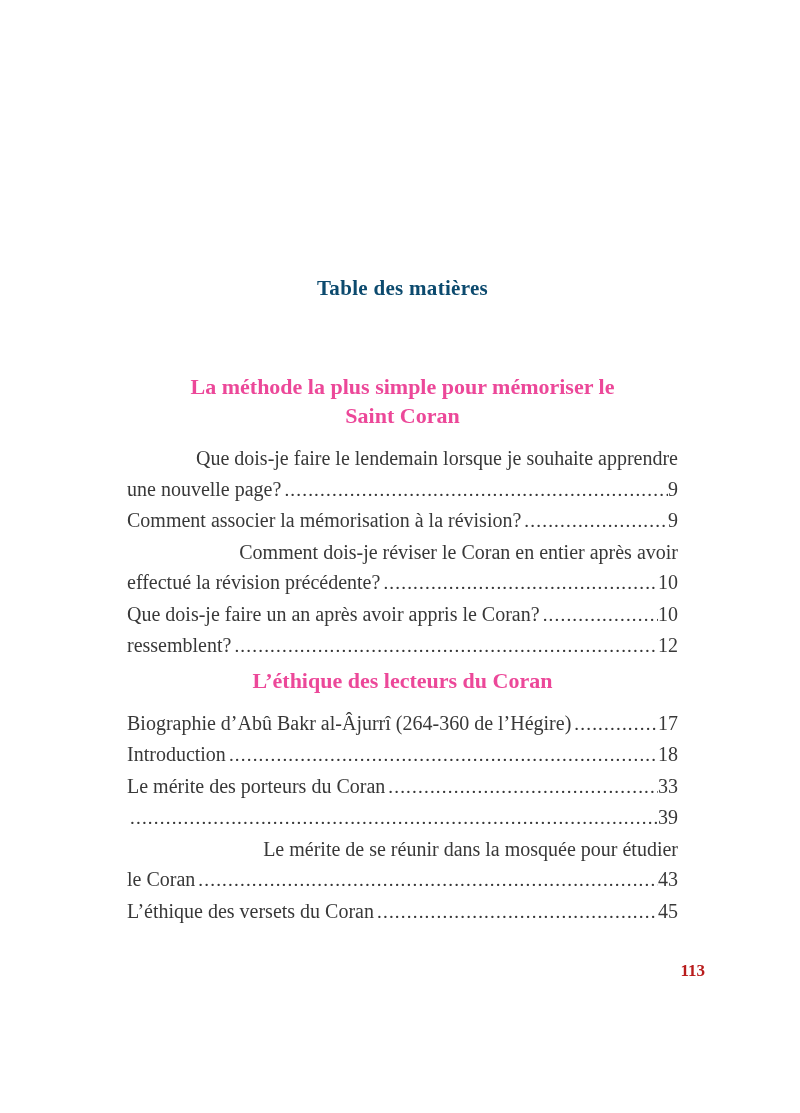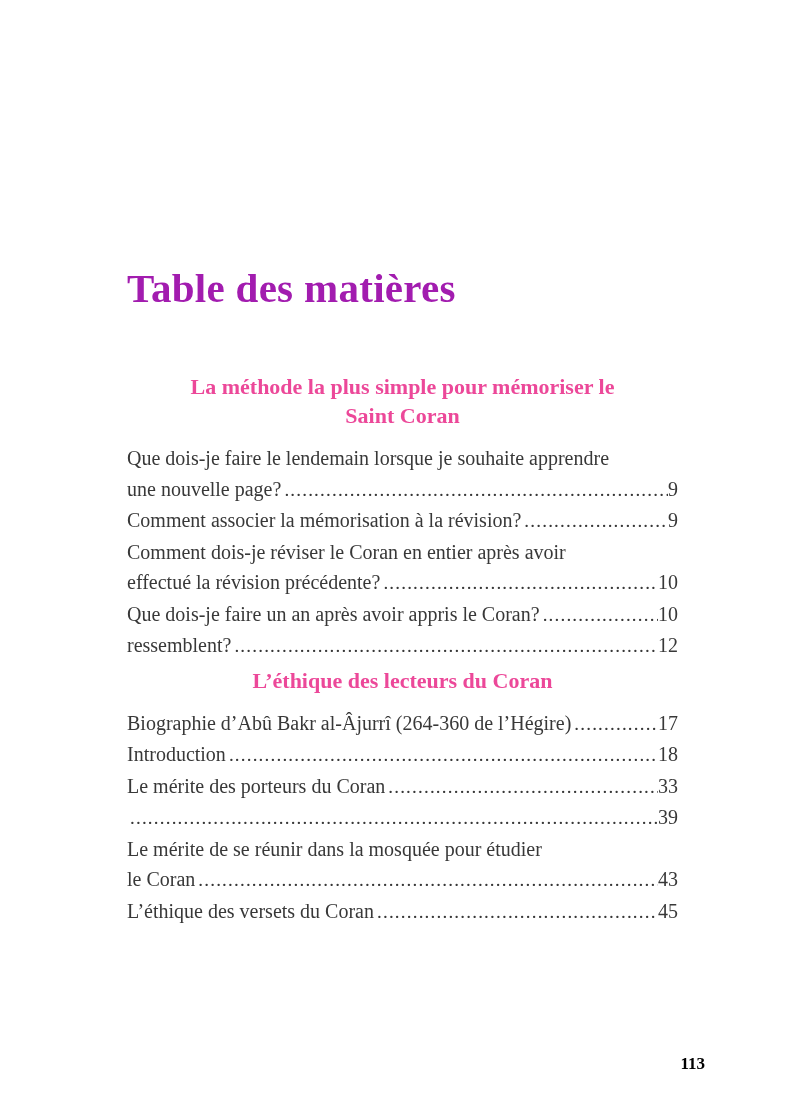--- a/index.html
+++ b/index.html
@@ -13,25 +13,25 @@
     height: 1113px;
     background: #ffffff;
     font-family: "Liberation Serif", "DejaVu Serif", serif;
     overflow: hidden;
   }
   .content {
     padding: 269px 122px 0 127px;
   }
   .doc-title {
     margin: 0;
-    text-align: left;
-    font-size: 41px;
+    text-align: center;
+    font-size: 21px;
     line-height: 38px;
     font-weight: 700;
-    color: #a21caf;
+    color: #0c4a6e;
     letter-spacing: 0.3px;
   }
   .toc-section {
     margin-top: 4px;
   }
   .toc-section:first-child {
     margin-top: 65px;
   }
   .section-heading {
     margin: 0;
@@ -46,20 +46,21 @@
     margin-top: 13px;
   }
   .entry {
     margin: 0;
   }
   .entry-line,
   .entry-last {
     font-size: 20px;
     line-height: 30.5px;
     color: #383838;
+    text-align: right;
   }
   .entry-last {
     display: flex;
     align-items: baseline;
   }
   .entry-text {
     flex: 0 0 auto;
     white-space: nowrap;
   }
   .leader {
@@ -73,26 +74,26 @@
     content: "..........................................................................................................................................";
     letter-spacing: 1.2px;
     font-size: 19px;
   }
   .page-num {
     flex: 0 0 auto;
     white-space: nowrap;
   }
   .folio {
     position: absolute;
-    top: 1053px;
+    top: 960px;
     right: 95px;
     font-size: 17px;
     line-height: 22px;
     font-weight: 600;
-    color: #000000;
+    color: #b91c1c;
   }
 </style>
 </head>
 <body>
 
 <div class="page">
   <div class="content">
     <h1 class="doc-title">Table des matières</h1>
     <div class="toc">
   <section class="toc-section">

